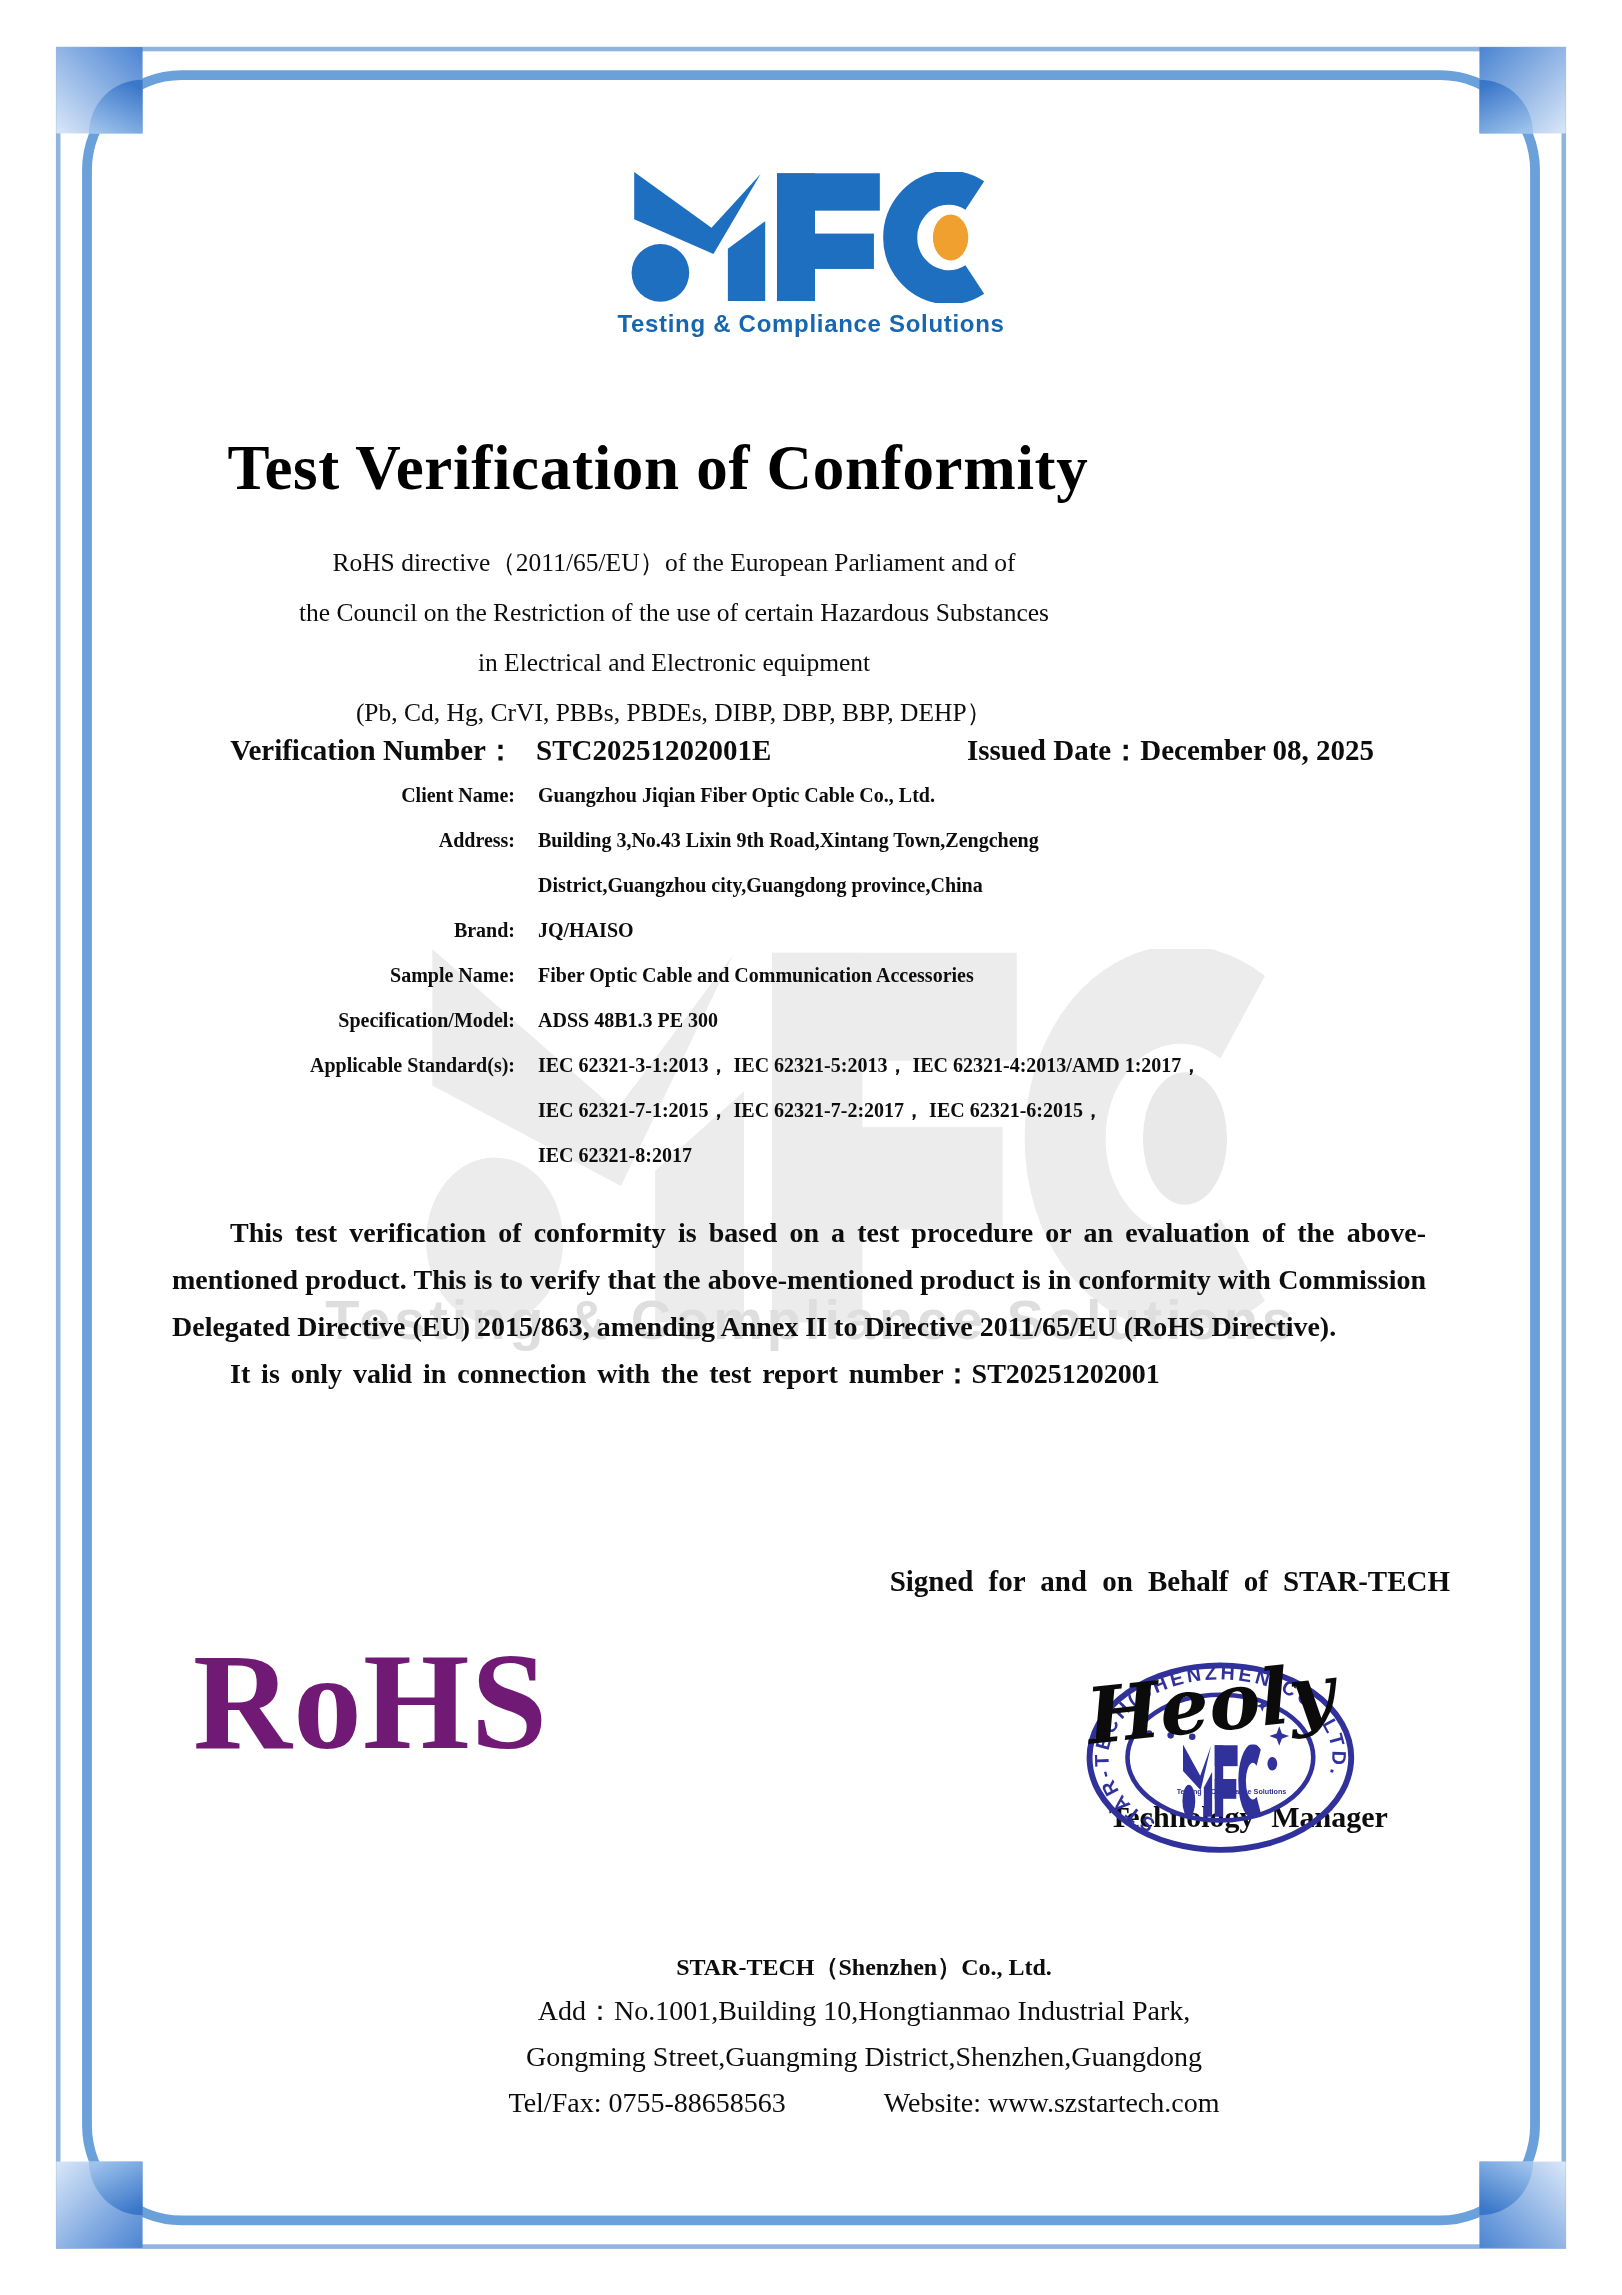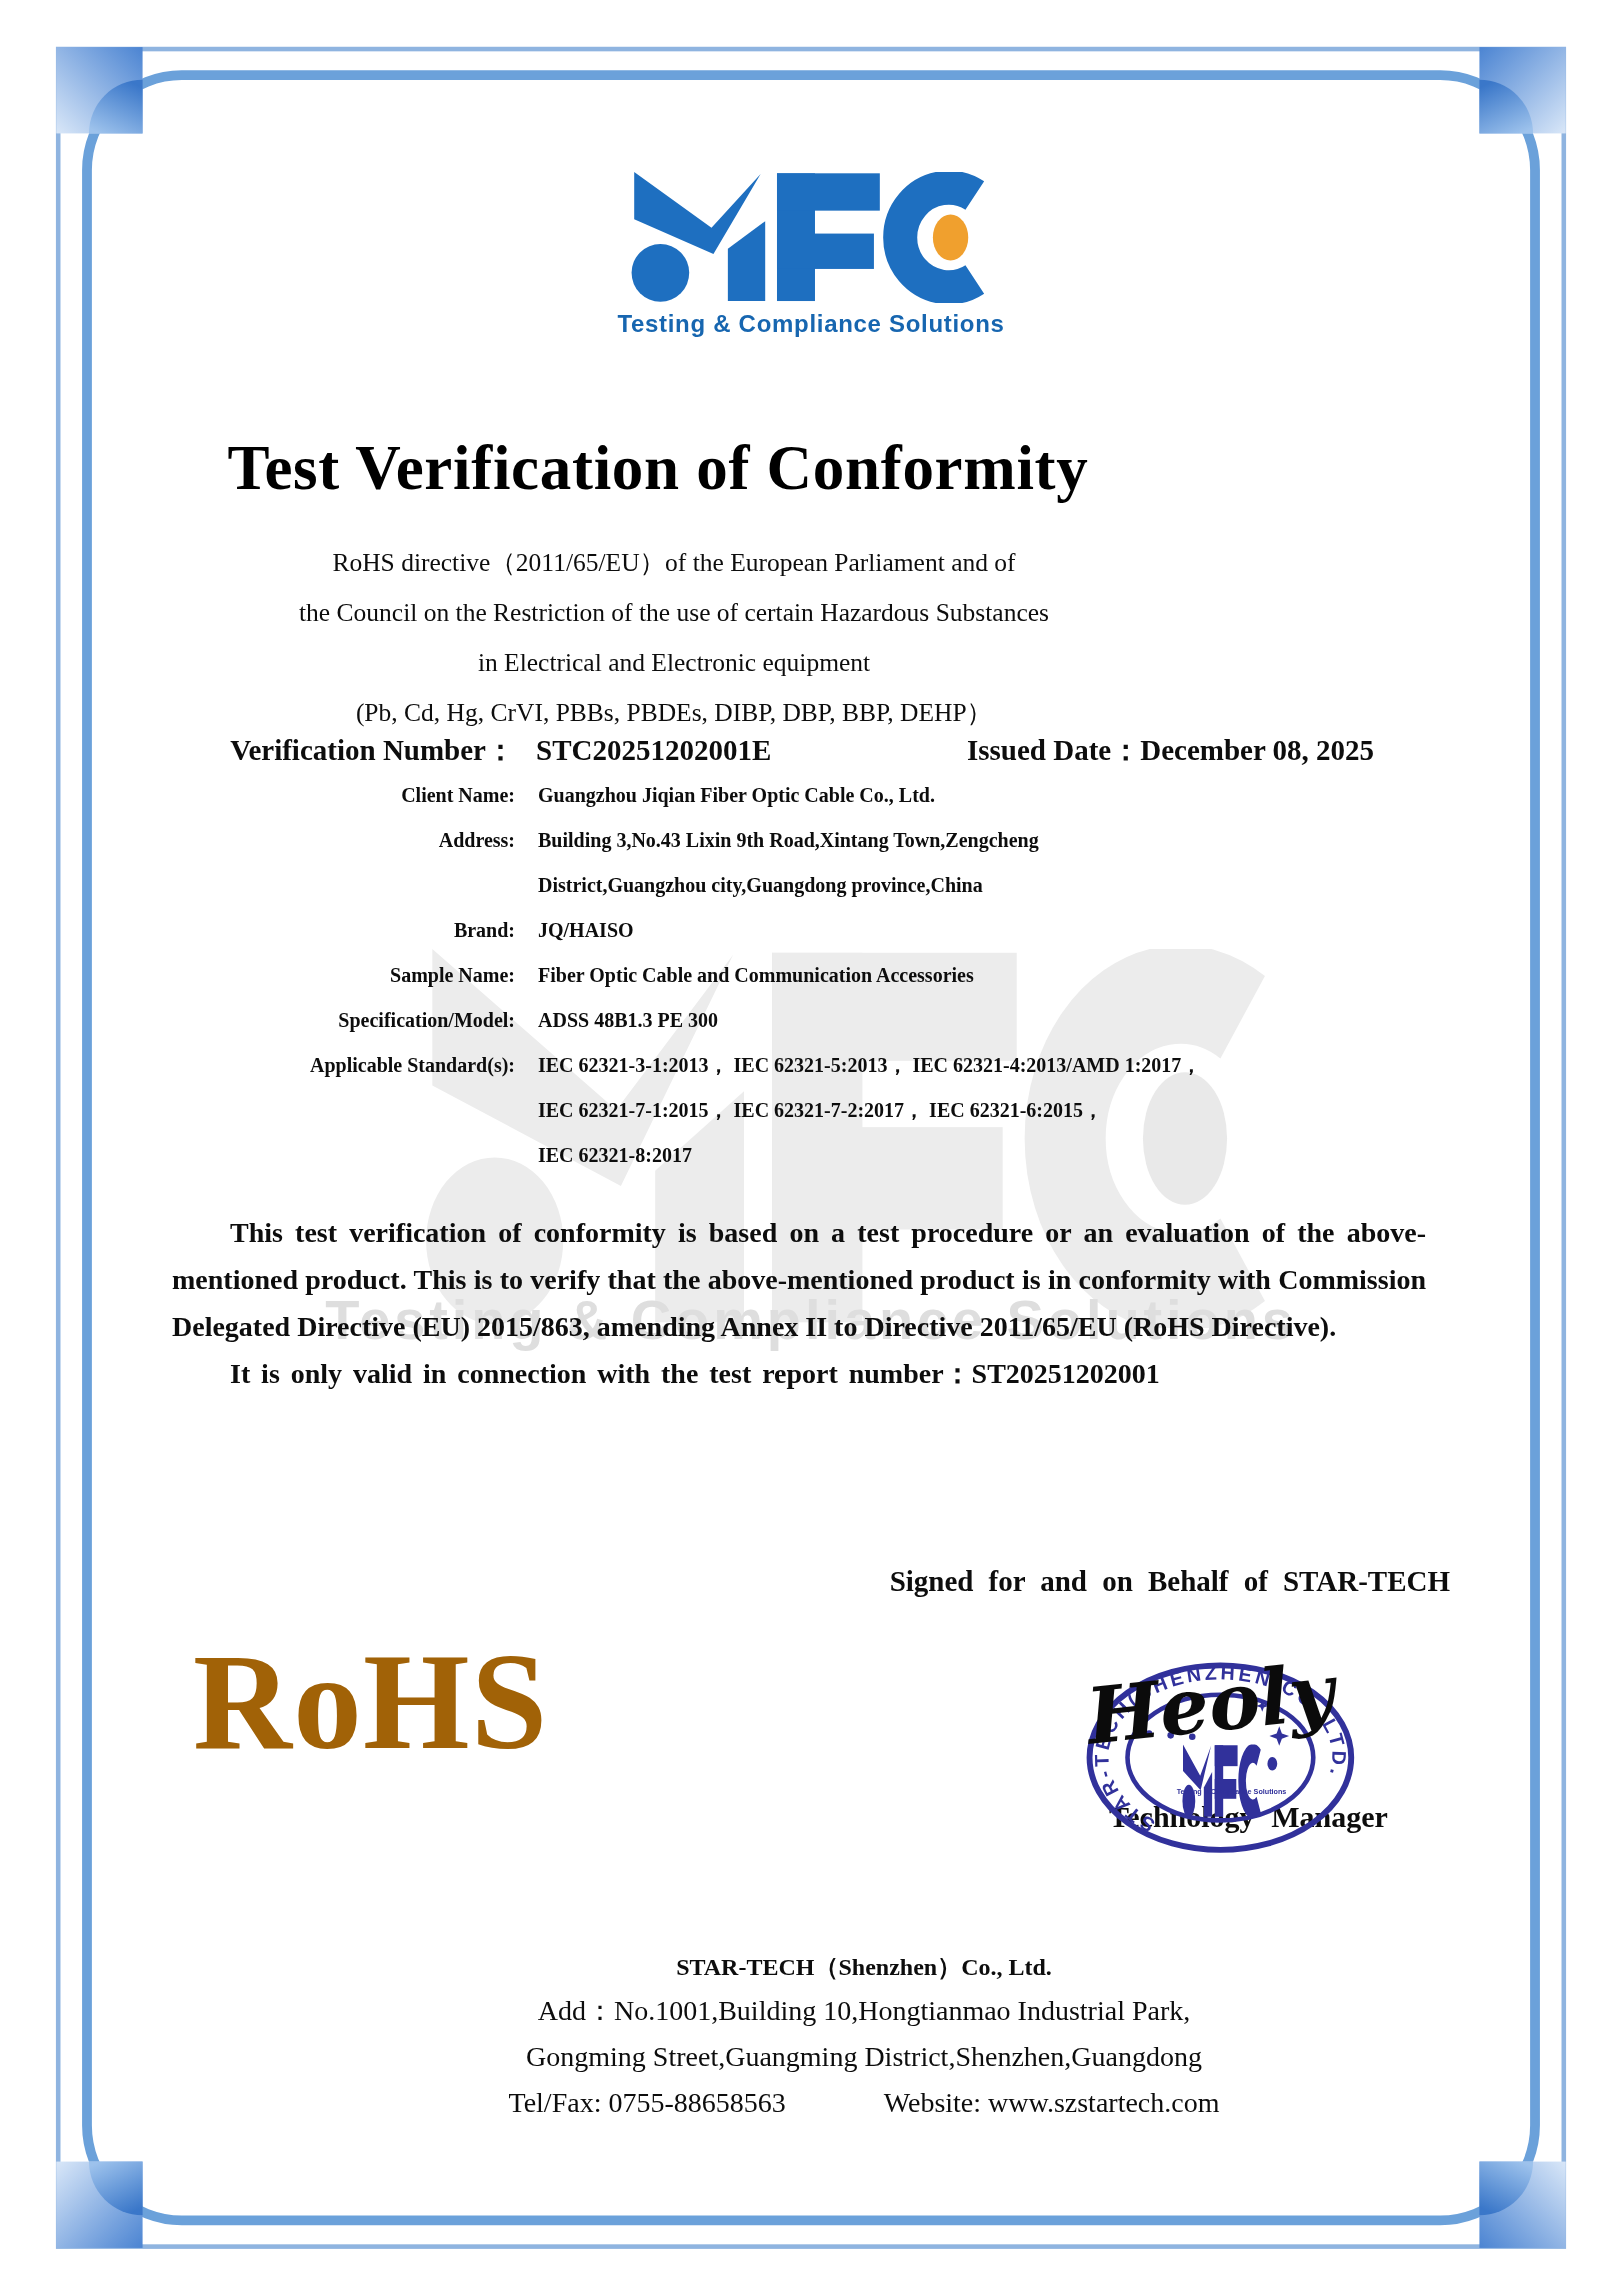--- a/index.html
+++ b/index.html
@@ -44,21 +44,21 @@
   
   #body-text{position:absolute;left:172px;top:1209px;width:1254px;z-index:2;
     font-size:28px;font-weight:bold;line-height:47px;}
   #body-text p{margin:0;text-indent:58px;}
   #para1{text-align:justify;}
   #para2{word-spacing:3.9px;}
   
   #signed-line{position:absolute;top:1565px;right:172px;z-index:2;
     font-size:29px;font-weight:bold;word-spacing:7.9px;}
   #rohs-mark{position:absolute;left:193px;top:1634px;z-index:2;
-    font-size:137px;font-weight:bold;letter-spacing:1.3px;line-height:137px;color:#a16207;}
+    font-size:137px;font-weight:bold;letter-spacing:1.3px;line-height:137px;color:#701a75;}
   #tech-manager{position:absolute;left:1109px;top:1800px;width:281px;z-index:2;
     font-size:30px;font-weight:bold;word-spacing:9.2px;white-space:nowrap;}
   #stamp{position:absolute;left:1066px;top:1639px;z-index:3;}
   
   #footer{position:absolute;left:105px;top:1951px;width:1518px;text-align:center;z-index:2;}
   #footer-company{font-size:24px;font-weight:bold;margin-bottom:5px;}
   .footer-line{font-size:28px;line-height:46px;}
   #footer-contact .gap{display:inline-block;width:98px;}
 </style>
 </head>

